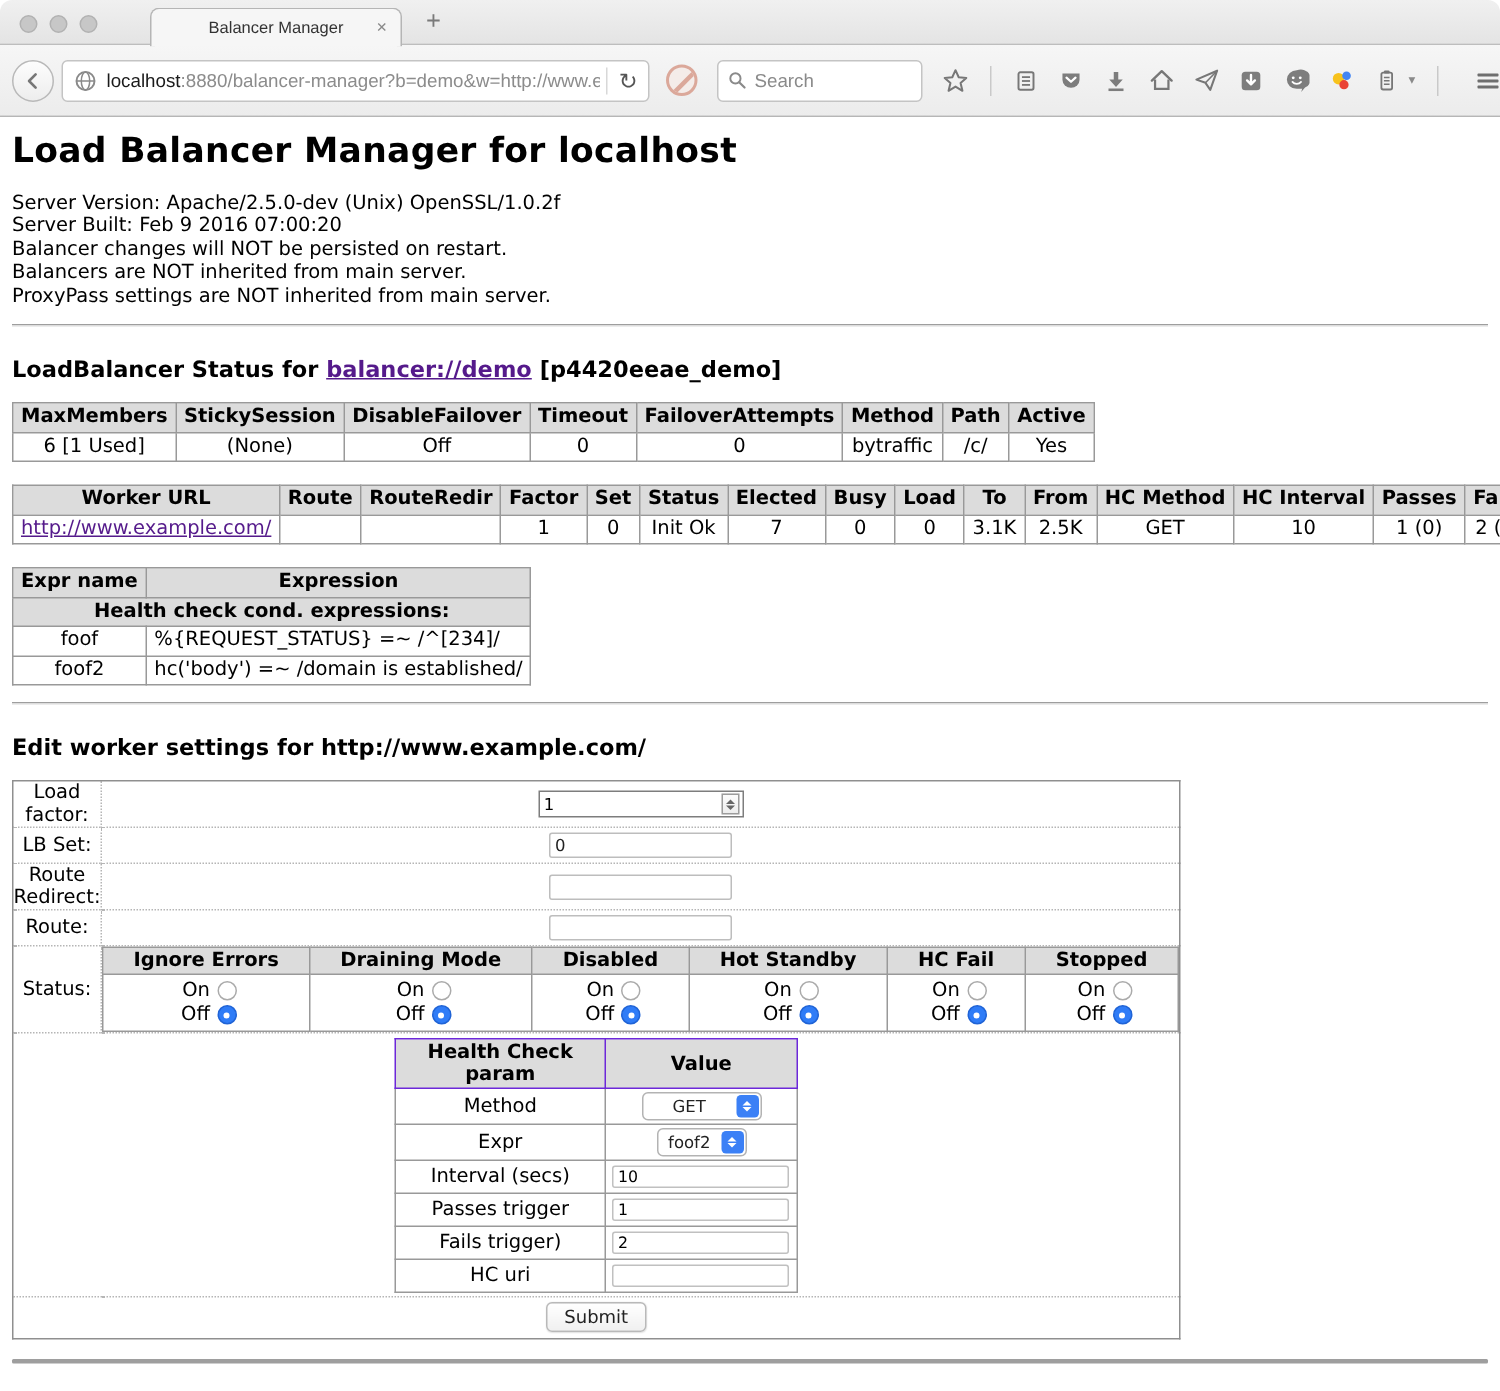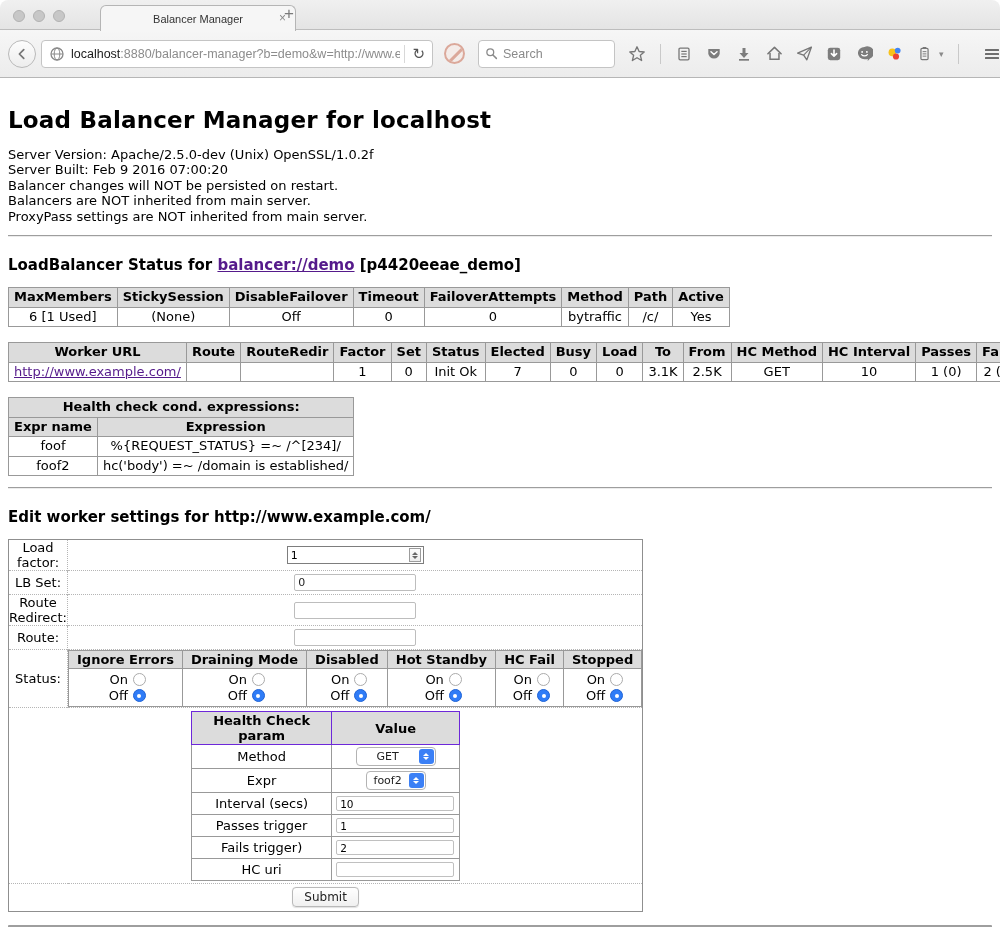--- a/index.html
+++ b/index.html
@@ -5,21 +5,21 @@
   * { box-sizing: border-box; margin: 0; padding: 0; }
   html,body { background:#fff; }
   body { font-family:"DejaVu Sans", sans-serif; width:1000px; }
 
   .window { width:1000px; height:927px; border-radius:8px 8px 0 0; overflow:hidden; background:#fff; position:relative; }
 
   
   .tabbar { height:30px; background:linear-gradient(#f0f0f0,#e4e4e4); border-bottom:1px solid #bdbdbd; position:relative; }
   .traffic-lights { position:absolute; left:13px; top:10px; display:flex; gap:8px; }
   .tl-dot { width:12px; height:12px; border-radius:50%; background:#c7c7c7; border:1px solid #b2b2b2; }
-  .tab { position:absolute; left:100px; top:5px; width:196px; height:26px; background:#f6f6f6; border:1px solid #b5b5b5; border-bottom:none; border-radius:6px 6px 0 0; display:flex; align-items:center; justify-content:center; font-family:"Liberation Sans",sans-serif; font-size:11px; color:#333; }
+  .tab { position:absolute; left:100px; top:5px; width:168px; height:26px; background:#f6f6f6; border:1px solid #b5b5b5; border-bottom:none; border-radius:6px 6px 0 0; display:flex; align-items:center; justify-content:center; font-family:"Liberation Sans",sans-serif; font-size:11px; color:#333; }
   .tab-close { position:absolute; right:9px; top:5px; color:#8a8a8a; font-size:12px; cursor:default; }
   .newtab-btn { position:absolute; left:284px; top:4px; font-size:17px; color:#7a7a7a; font-family:"Liberation Sans",sans-serif; }
 
   
   .navbar { height:48px; background:linear-gradient(#f6f6f6,#ececec); border-bottom:1px solid #b6b6b6; display:flex; align-items:center; padding:0 8px; }
   .back-btn { width:28px; height:28px; border-radius:50%; background:linear-gradient(#fdfdfd,#ededed); border:1px solid #b9b9b9; display:flex; align-items:center; justify-content:center; flex:none; }
   .url-field { margin-left:5px; width:392px; height:28px; background:#fff; border:1px solid #c4c4c4; border-radius:4px; display:flex; align-items:center; padding:0 4px 0 7px; flex:none; overflow:hidden; font-family:"Liberation Sans",sans-serif; }
   .url-text { font-size:12.5px; white-space:nowrap; margin-left:6px; flex:1; overflow:hidden; }
   .url-host { color:#1a1a1a; }
   .url-rest { color:#8c8c8c; }
@@ -31,51 +31,51 @@
   .search-field input { border:none; outline:none; width:100px; font-size:12.5px; color:#444; margin-left:5px; font-family:"Liberation Sans",sans-serif; background:transparent; }
   .search-field input::placeholder { color:#8a8a8a; }
   .icon-row { display:flex; align-items:center; margin-left:13px; gap:12px; flex:none; }
   .tb-icon { width:18px; height:18px; display:flex; align-items:center; justify-content:center; }
   .v-sep { width:1px; height:20px; background:#c9c9c9; margin:0 2px; flex:none; }
   .caret-glyph { font-size:9px; color:#8a8a8a; margin-left:-6px; }
   .menu-btn { margin-left:10px; }
 
   
   .page { background:#fff; padding:0 8px; color:#000; }
-  .page h1 { font-size:23px; font-weight:bold; padding-top:29px; margin-bottom:14px; letter-spacing:0.2px; }
+  .page h1 { font-size:23px; font-weight:bold; padding-top:10px; margin-bottom:14px; letter-spacing:0.2px; }
   .info-line { font-size:13px; line-height:15.4px; }
   hr.rule { border:0; border-top:1px solid #9e9e9e; border-bottom:1px solid #ececec; margin:11px 0; }
   hr.rule-bottom { border:0; height:3px; background:#9e9e9e; margin:13px 0; border-radius:1px; }
   .page h3 { font-size:15px; font-weight:bold; margin:19px 0 13px; }
   .page h3 a { color:#551a8b; }
   a.worker-link { color:#551a8b; text-decoration:underline; }
 
   table.t { border-collapse:collapse; font-size:13px; margin-bottom:15px; }
   table.t th, table.t td { border:1px solid #999; padding:1px 5px; text-align:center; line-height:16.5px; white-space:nowrap; }
   table.t th { background:#dcdcdc; font-weight:bold; }
-  table.t td.cell-left { text-align:center; }
+  table.t td.cell-left { text-align:left; }
   table.worker-table { width:984px; }
   table.expr-table { margin-bottom:4px; }
 
   
   table.form-table { border-collapse:collapse; width:564px; font-size:13px; border:1px solid #8f8f8f; margin-bottom:2px; }
   table.form-table > tbody > tr { border-top:1px dotted #b5b5b5; }
   table.form-table > tbody > tr:first-child { border-top:none; }
   td.flabel { width:102px; text-align:center; border-right:1px dotted #b5b5b5; height:24px; }
   td.fval { text-align:center; height:24px; }
   .txt-input { width:122px; height:17px; border:1px solid #bdbdbd; border-radius:2px; font-family:"DejaVu Sans",sans-serif; font-size:11px; padding:0 3px; color:#222; }
   .num-field { display:inline-flex; width:137px; height:18px; border:1px solid #7d7d7d; background:#fff; align-items:center; vertical-align:middle; }
   .num-field input { flex:1; border:none; outline:none; font-size:11px; padding:0 3px; font-family:"DejaVu Sans",sans-serif; min-width:0; }
   .spinner { width:12px; height:14px; border:1px solid #9c9c9c; background:linear-gradient(#fcfcfc,#ededed); margin-right:2px; display:flex; flex-direction:column; align-items:center; justify-content:center; gap:1px; flex:none; }
   .spin-up { width:0; height:0; border-left:3px solid transparent; border-right:3px solid transparent; border-bottom:3px solid #666; }
   .spin-down { width:0; height:0; border-left:3px solid transparent; border-right:3px solid transparent; border-top:3px solid #666; }
 
   td.statuscell { padding:0; }
   table.status-table { border-collapse:collapse; width:100%; font-size:13px; }
-  table.status-table th { border:1px solid #999; background:#dcdcdc; padding:1px 8px; white-space:nowrap; }
+  table.status-table th { border:1px solid #999; background:#dcdcdc; padding:1px 20px; white-space:nowrap; }
   table.status-table td { border:1px solid #999; padding:2px 12px; }
   .onoff-row { display:grid; grid-template-columns:24px 14px; justify-content:center; column-gap:5px; align-items:center; height:16.5px; }
   .onoff-row .rlabel { text-align:right; font-size:13px; }
   .radio { width:13px; height:13px; border-radius:50%; border:1px solid #ababab; background:#fff; position:relative; display:inline-block; }
   .radio.checked { background:#2f7cf7; border-color:#1f63d6; }
   .radio.checked::after { content:""; position:absolute; left:3.5px; top:3.5px; width:4px; height:4px; border-radius:50%; background:#fff; }
 
   td.hccell { padding:3px 0 2px; text-align:center; }
   table.hc-table { border-collapse:collapse; font-size:13px; margin:0 auto; }
   table.hc-table th { border:1px solid #6d28d9; background:#dcdcdc; padding:1px 6px; }
@@ -297,26 +297,26 @@
         <td>1 (0)</td>
         <td>2 (0)</td>
 
       </tr>
       </tbody>
     </table>
 
     <table class="t expr-table">
       <tbody>
       <tr>
+        <th>Expr name</th>
+        <th>Expression</th>
+      </tr>
+      <tr>
             <th colspan="2">Health check cond. expressions:</th>
           </tr>
-      <tr>
-        <th>Expr name</th>
-        <th>Expression</th>
-      </tr>
       <tr>
         <td>foof</td>
         <td class="cell-left">%{REQUEST_STATUS} =~ /^[234]/</td>
       </tr>
       <tr>
         <td>foof2</td>
         <td class="cell-left">hc('body') =~ /domain is established/</td>
       </tr>
       </tbody>
     </table>

